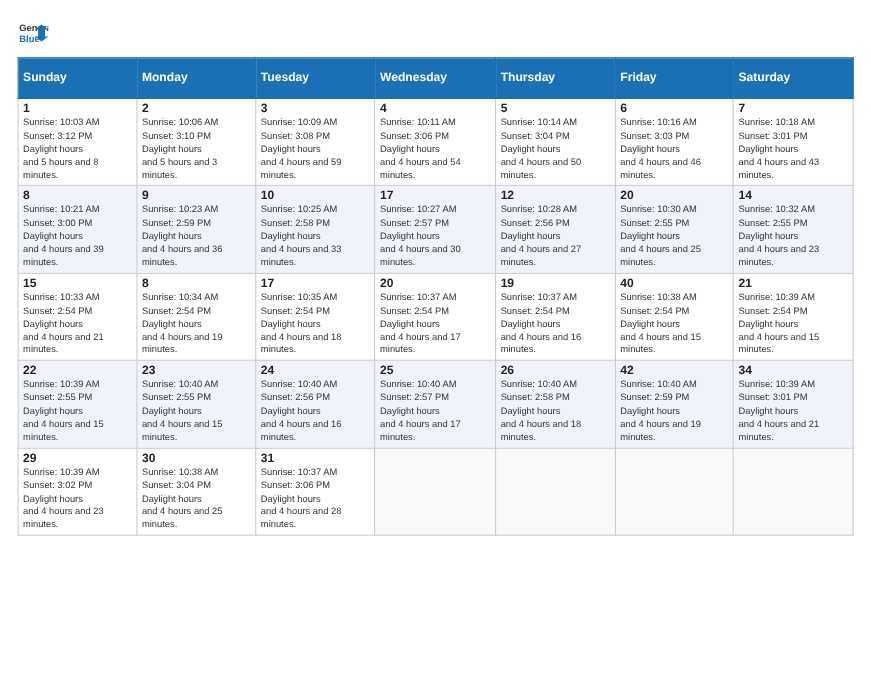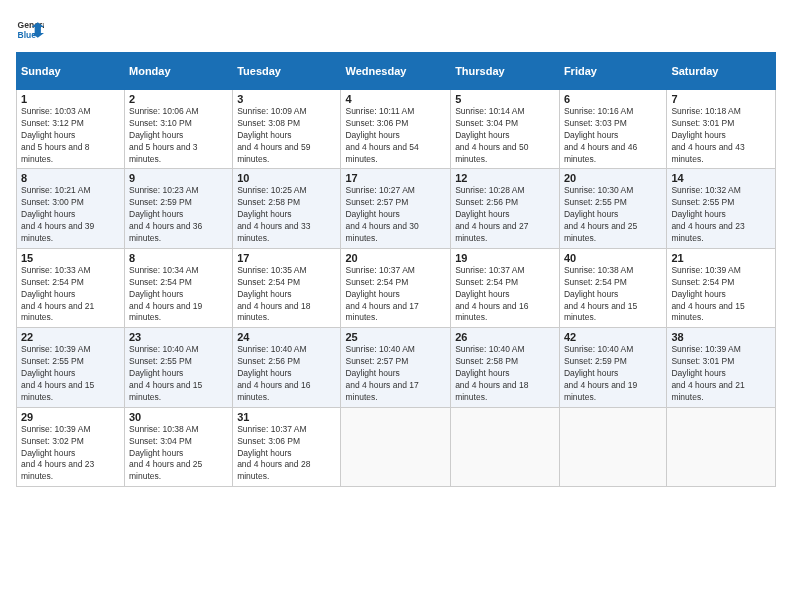--- a/index.html
+++ b/index.html
@@ -278,21 +278,21 @@
           Sunrise: 10:40 AM<br>Sunset: 2:58 PM<br>Daylight hours<br>and 4 hours and 18 minutes.
         </div>
           </td>
           <td>
             <span class="day-number">42</span>
         <div class="day-info">
           Sunrise: 10:40 AM<br>Sunset: 2:59 PM<br>Daylight hours<br>and 4 hours and 19 minutes.
         </div>
           </td>
           <td>
-            <span class="day-number">38</span>
+            <span class="day-number">34</span>
         <div class="day-info">
           Sunrise: 10:39 AM<br>Sunset: 3:01 PM<br>Daylight hours<br>and 4 hours and 21 minutes.
         </div>
           </td>
         </tr>
         <tr>
           <td>
             <span class="day-number">29</span>
         <div class="day-info">
           Sunrise: 10:39 AM<br>Sunset: 3:02 PM<br>Daylight hours<br>and 4 hours and 23 minutes.

